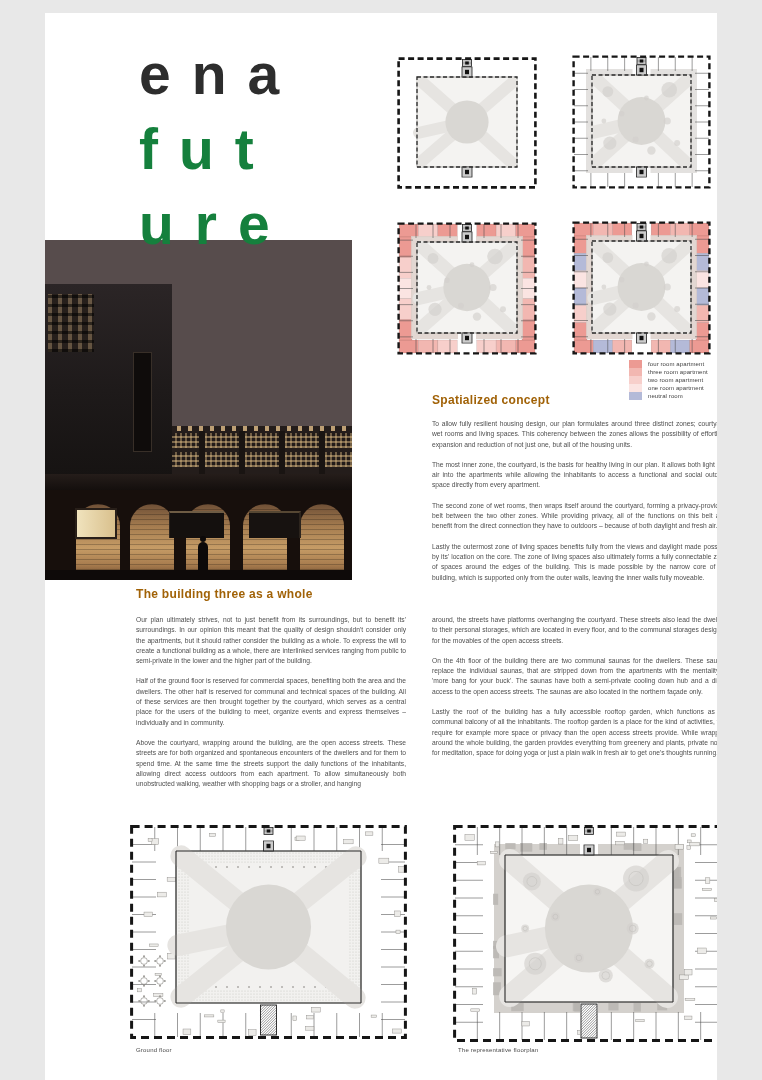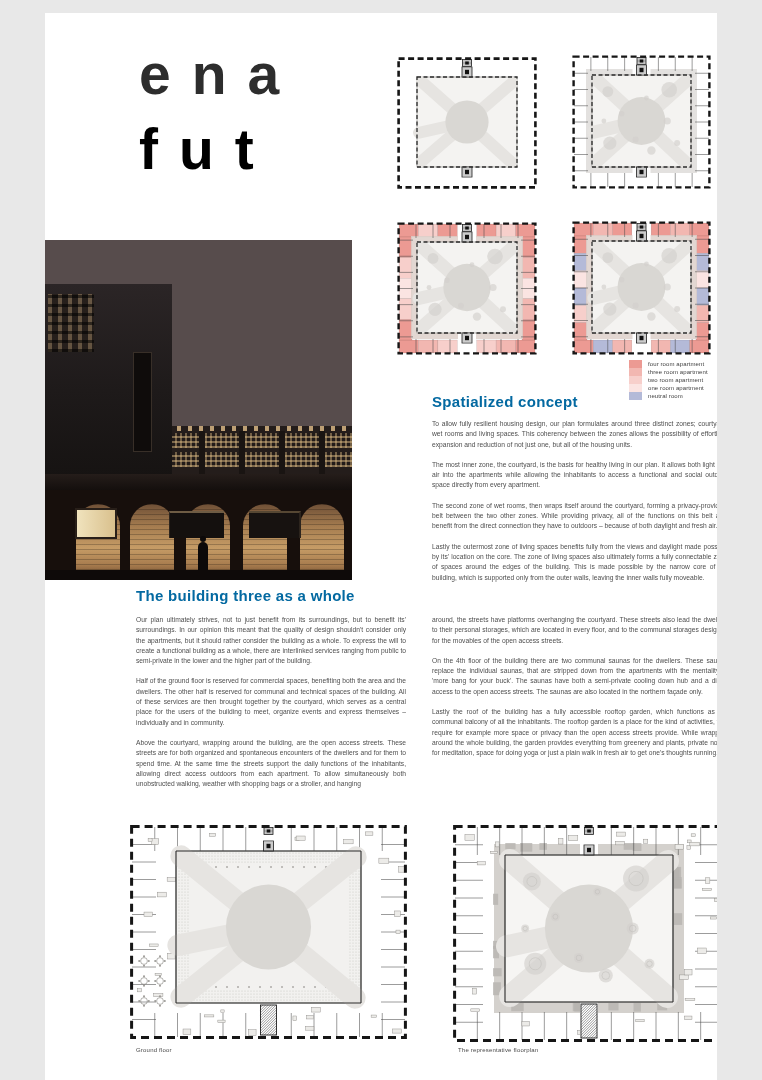--- a/index.html
+++ b/index.html
@@ -2,21 +2,21 @@
 <html><head>
 <meta charset="utf-8">
 <style>
   html,body{margin:0;padding:0;background:#e8e8e8;}
   .page{position:relative;width:672px;height:1080px;background:#ffffff;margin:13px auto;
         overflow:hidden;font-family:"Liberation Sans",sans-serif;}
 
   
   .title-block{position:absolute;left:94px;top:24px;z-index:6;}
   .t-line{font-size:57px;line-height:75px;font-weight:600;letter-spacing:21px;color:#2d2d2d;white-space:nowrap;}
-  .t-line.light{color:#000000;}
+  .t-line.light{color:#15803d;}
 
   
   .hero{position:absolute;left:0;top:227px;width:307px;height:340px;overflow:hidden;background:#40393d;}
   .sky{position:absolute;left:0;top:0;width:100%;height:100%;
     background:
       radial-gradient(140px 55px at 72% 12%, rgba(20,17,20,.45), transparent 70%),
       radial-gradient(170px 70px at 30% 22%, rgba(28,24,28,.40), transparent 70%),
       radial-gradient(120px 50px at 85% 38%, rgba(110,90,75,.30), transparent 70%),
       radial-gradient(200px 80px at 45% 52%, rgba(140,115,95,.25), transparent 75%),
       linear-gradient(180deg,#37323a 0%,#4a4146 20%,#5c5150 40%,#6e5f58 56%,#7e6b5e 68%,#70605а 78%,#6a5a50 100%);
@@ -61,21 +61,21 @@
   .plan{position:absolute;}
   .plan svg{display:block;}
 
   
   .legend{position:absolute;left:584px;top:347px;}
   .lrow{display:flex;align-items:center;height:8px;}
   .lsw{width:13px;height:8px;flex:0 0 13px;}
   .llab{font-size:6px;color:#3f3f3f;margin-left:6px;white-space:nowrap;letter-spacing:.1px;}
 
   
-  .h1{position:absolute;font-size:15px;font-weight:700;color:#0369a1;letter-spacing:.3px;}
+  .h1{position:absolute;font-size:12px;font-weight:700;color:#a16207;letter-spacing:.3px;}
   .body-col{position:absolute;font-size:6.7px;line-height:10.3px;color:#4e4e4e;text-align:justify;}
   .body-col p{margin:0 0 10px 0;}
   .caption{position:absolute;font-size:6px;color:#4a4a4a;letter-spacing:.2px;}
 </style>
 </head>
 <body>
 
 <div class="page">
 
   <div class="hero">
@@ -101,20 +101,21 @@
     <div class="win-lit"></div>
     <div class="win-d1"></div>
     <div class="win-d2"></div>
     <div class="person"></div>
     <div class="hground"></div>
   </div>
 
   <div class="title-block">
     <div class="t-line">ena</div>
     <div class="t-line light">fut</div>
+    <div class="t-line light">ure</div>
   </div>
 
   <div id="planA" class="plan" style="left:352px;top:44px;width:140px;height:132px;">
       <svg viewBox="0 0 140 132" width="140" height="132">
         <rect x="0" y="0" width="140" height="132" fill="#fff"></rect>
         <rect x="61" y="2" width="18" height="18" fill="#fff"></rect>
         <rect x="61" y="110" width="18" height="20" fill="#fff"></rect>
         <rect x="20" y="20" width="100" height="90" fill="#f4f3f1" stroke="#8e8c88" stroke-width="0.7"></rect>
         <line x1="70" y1="65" x2="25" y2="25" stroke="#e6e4e1" stroke-width="11.879999999999999" stroke-linecap="round"></line>
         <line x1="70" y1="65" x2="115" y2="26" stroke="#e6e4e1" stroke-width="11.879999999999999" stroke-linecap="round"></line>

